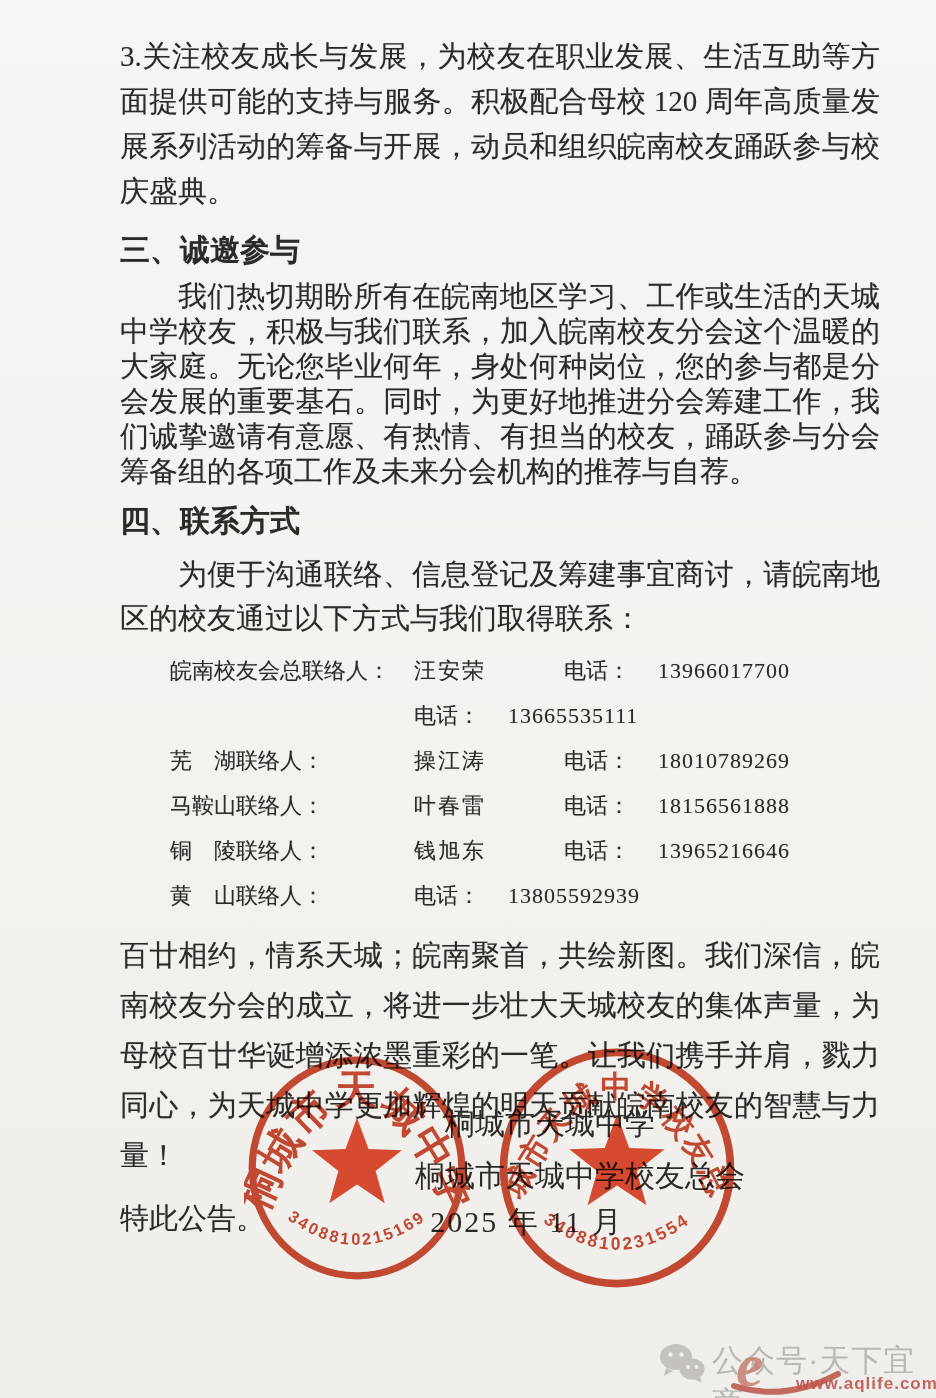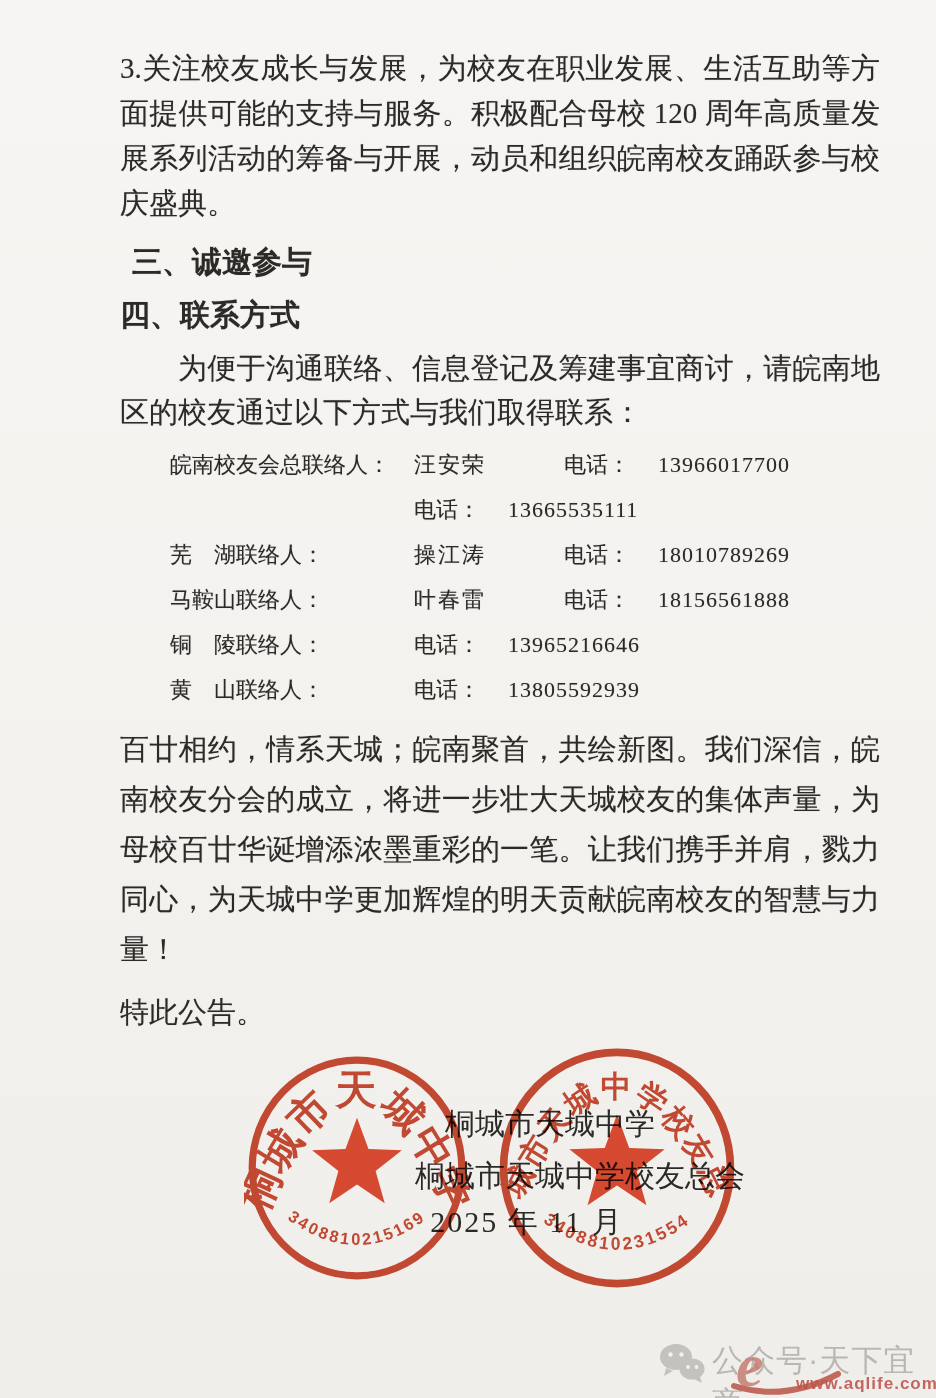--- a/index.html
+++ b/index.html
@@ -2,30 +2,30 @@
 <html style="--page-bg: #f4f3f0; --text-color: #2c2a27; --stamp-red: #c8391f; --star-red: #e03a1c; --wm-gray: #b5b2ae; --wm-red: #c0524a;"><head>
 <meta charset="utf-8">
 <style>
   html,body { margin:0; padding:0; background:#e8e7e5; }
   .page {
     position:relative; width:936px; height:1398px; margin:0 auto; overflow:hidden;
     background:linear-gradient(180deg,#f6f5f3 0%, #f3f2ef 55%, #efeeeb 100%);
     font-family:"Liberation Serif","DejaVu Serif",serif;
     color:var(--text-color,#2c2a27);
   }
-  .doc { padding:46px 56px 0 120px; }
+  .doc { padding:34px 56px 0 120px; }
   .para {
     margin:0; font-size:29px; text-align:justify;
     text-shadow:0 0 1px rgba(50,48,45,.30);
   }
   .p1 { line-height:45px; }
   .indent { text-indent:2em; }
   .p2 { line-height:35px; }
   .sec {
-    margin:16px 12px 8px; font-size:30px; font-weight:700;
+    margin:16px 0 8px; font-size:30px; font-weight:700;
     font-family:"Liberation Sans","DejaVu Sans",sans-serif;
     text-shadow:0 0 1px rgba(50,48,45,.30);
   }
   .sec4 { margin:12px 0 10px; }
   .p3 { line-height:44px; }
   .contacts { margin:8px 0 0 50px; font-size:22px; }
   .crow { display:flex; align-items:center; height:45px; white-space:nowrap; }
   .clabel { min-width:244px; flex-shrink:0; text-shadow:0 0 1px rgba(50,48,45,.30); }
   .cname  { min-width:150px; flex-shrink:0; letter-spacing:2px; text-shadow:0 0 1px rgba(50,48,45,.30); }
   .cplabel{ min-width:94px; flex-shrink:0; text-shadow:0 0 1px rgba(50,48,45,.30); }
@@ -71,20 +71,21 @@
 </head>
 <body>
 
 <div class="page">
 
   <div class="doc">
     <p class="para p1">3.关注校友成长与发展，为校友在职业发展、生活互助等方面提供可能的支持与服务。积极配合母校 120 周年高质量发展系列活动的筹备与开展，动员和组织皖南校友踊跃参与校庆盛典。</p>
 
     <h3 class="sec">三、诚邀参与</h3>
 
+    <p class="para indent p2">我们热切期盼所有在皖南地区学习、工作或生活的天城中学校友，积极与我们联系，加入皖南校友分会这个温暖的大家庭。无论您毕业何年，身处何种岗位，您的参与都是分会发展的重要基石。同时，为更好地推进分会筹建工作，我们诚挚邀请有意愿、有热情、有担当的校友，踊跃参与分会筹备组的各项工作及未来分会机构的推荐与自荐。</p>
 
     <h3 class="sec sec4">四、联系方式</h3>
 
     <p class="para indent p3">为便于沟通联络、信息登记及筹建事宜商讨，请皖南地区的校友通过以下方式与我们取得联系：</p>
 
     <div class="contacts">
       <div class="crow">
         <span class="clabel">皖南校友会总联络人：</span>
         <span class="cname">汪安荣</span>
         <span class="cplabel">电话：</span>
@@ -102,20 +103,21 @@
         <span class="cphone">18010789269</span>
       </div>
       <div class="crow">
         <span class="clabel">马鞍山联络人：</span>
         <span class="cname">叶春雷</span>
         <span class="cplabel">电话：</span>
         <span class="cphone">18156561888</span>
       </div>
       <div class="crow">
         <span class="clabel">铜　陵联络人：</span>
+        <span class="cname">钱旭东</span>
         <span class="cplabel">电话：</span>
         <span class="cphone">13965216646</span>
       </div>
       <div class="crow">
         <span class="clabel">黄　山联络人：</span>
         <span class="cplabel">电话：</span>
         <span class="cphone">13805592939</span>
       </div>
     </div>
 

